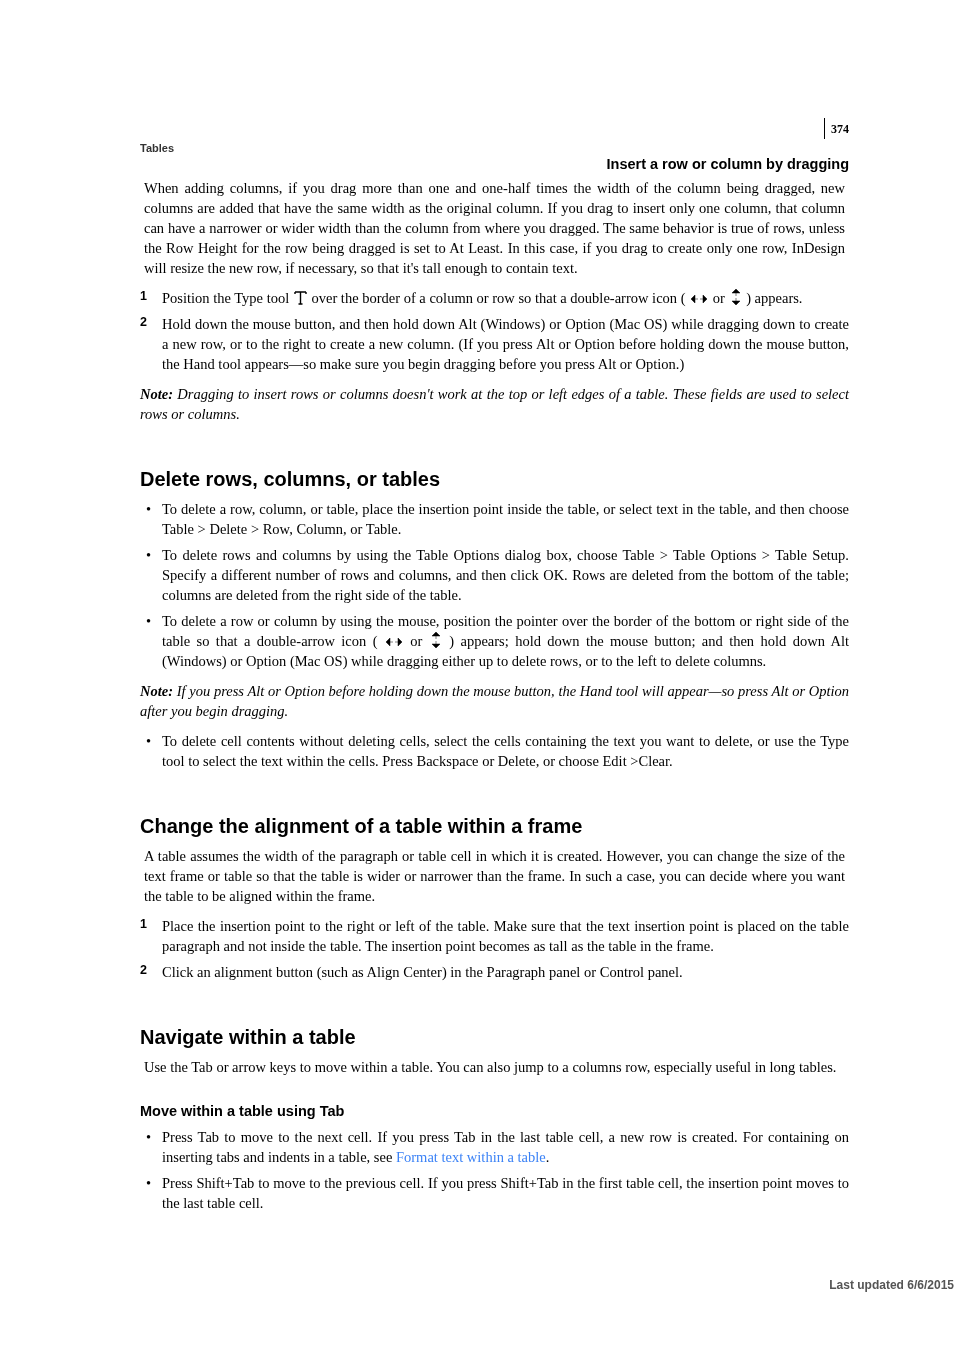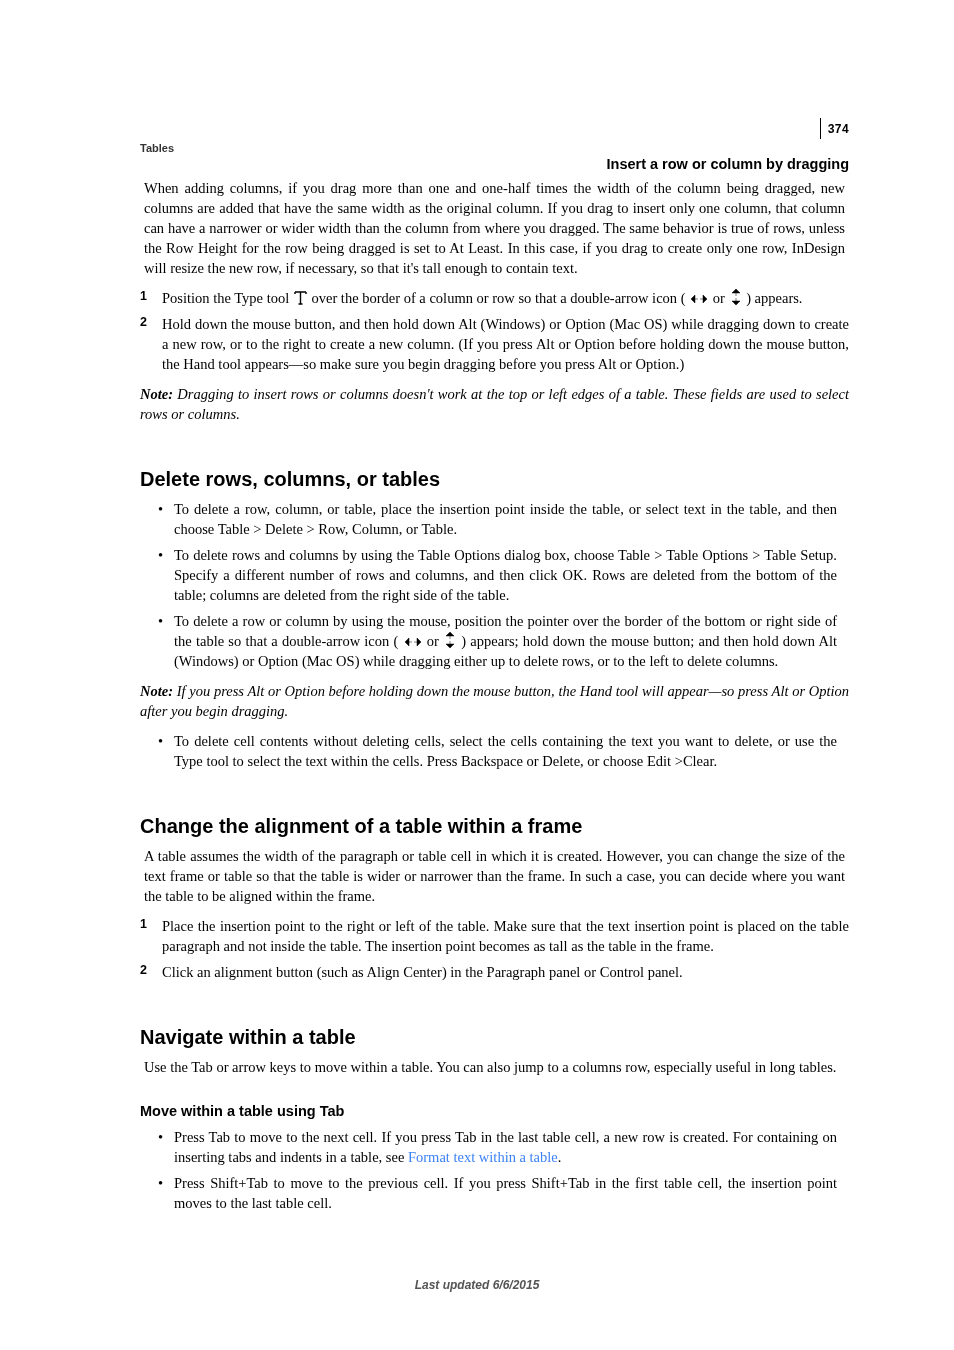--- a/index.html
+++ b/index.html
@@ -29,21 +29,21 @@
   .pagenum-wrap {
     position: absolute;
     top: 118px;
     right: 105px;
     border-left: 1.5px solid #000;
     padding-left: 6px;
     padding-top: 2px;
     padding-bottom: 2px;
   }
   .pagenum {
-    font-family: Liberation Mono, monospace;
+    font-family: Liberation Serif, serif;
     font-weight: bold;
     font-size: 12px;
   }
   h2.section {
     font-family: "Myriad Pro", Arial, sans-serif;
     font-weight: bold;
     font-size: 20px;
     margin: 44px 0 8px 0;
   }
   h3.subsection {
@@ -78,21 +78,21 @@
     font-size: 12.5px;
   }
   ul.bullets {
     list-style: none;
     padding: 0;
     margin: 8px 0;
   }
   ul.bullets li {
     position: relative;
     padding-left: 22px;
-    margin: 6px 12px;
+    margin: 6px 0;
     line-height: 1.38;
     text-align: justify;
   }
   ul.bullets li::before {
     content: "•";
     position: absolute;
     left: 6px;
     top: 0;
   }
   p.note {
@@ -112,26 +112,25 @@
   }
   .first-section {
     margin-top: 52px;
     text-align: right;
   }
   .footer {
     position: absolute;
     bottom: 58px;
     left: 0;
     right: 0;
-    text-align: center;
+    text-align: right;
     font-family: "Myriad Pro", Arial, sans-serif;
     font-weight: bold;
     font-size: 12px;
     color: #555;
-    font-style: italic;
   }
   svg.inline-icon {
     vertical-align: -2px;
     margin: 0 1px;
   }
 </style>
 </head>
 <body>
 
 <div class="page">

